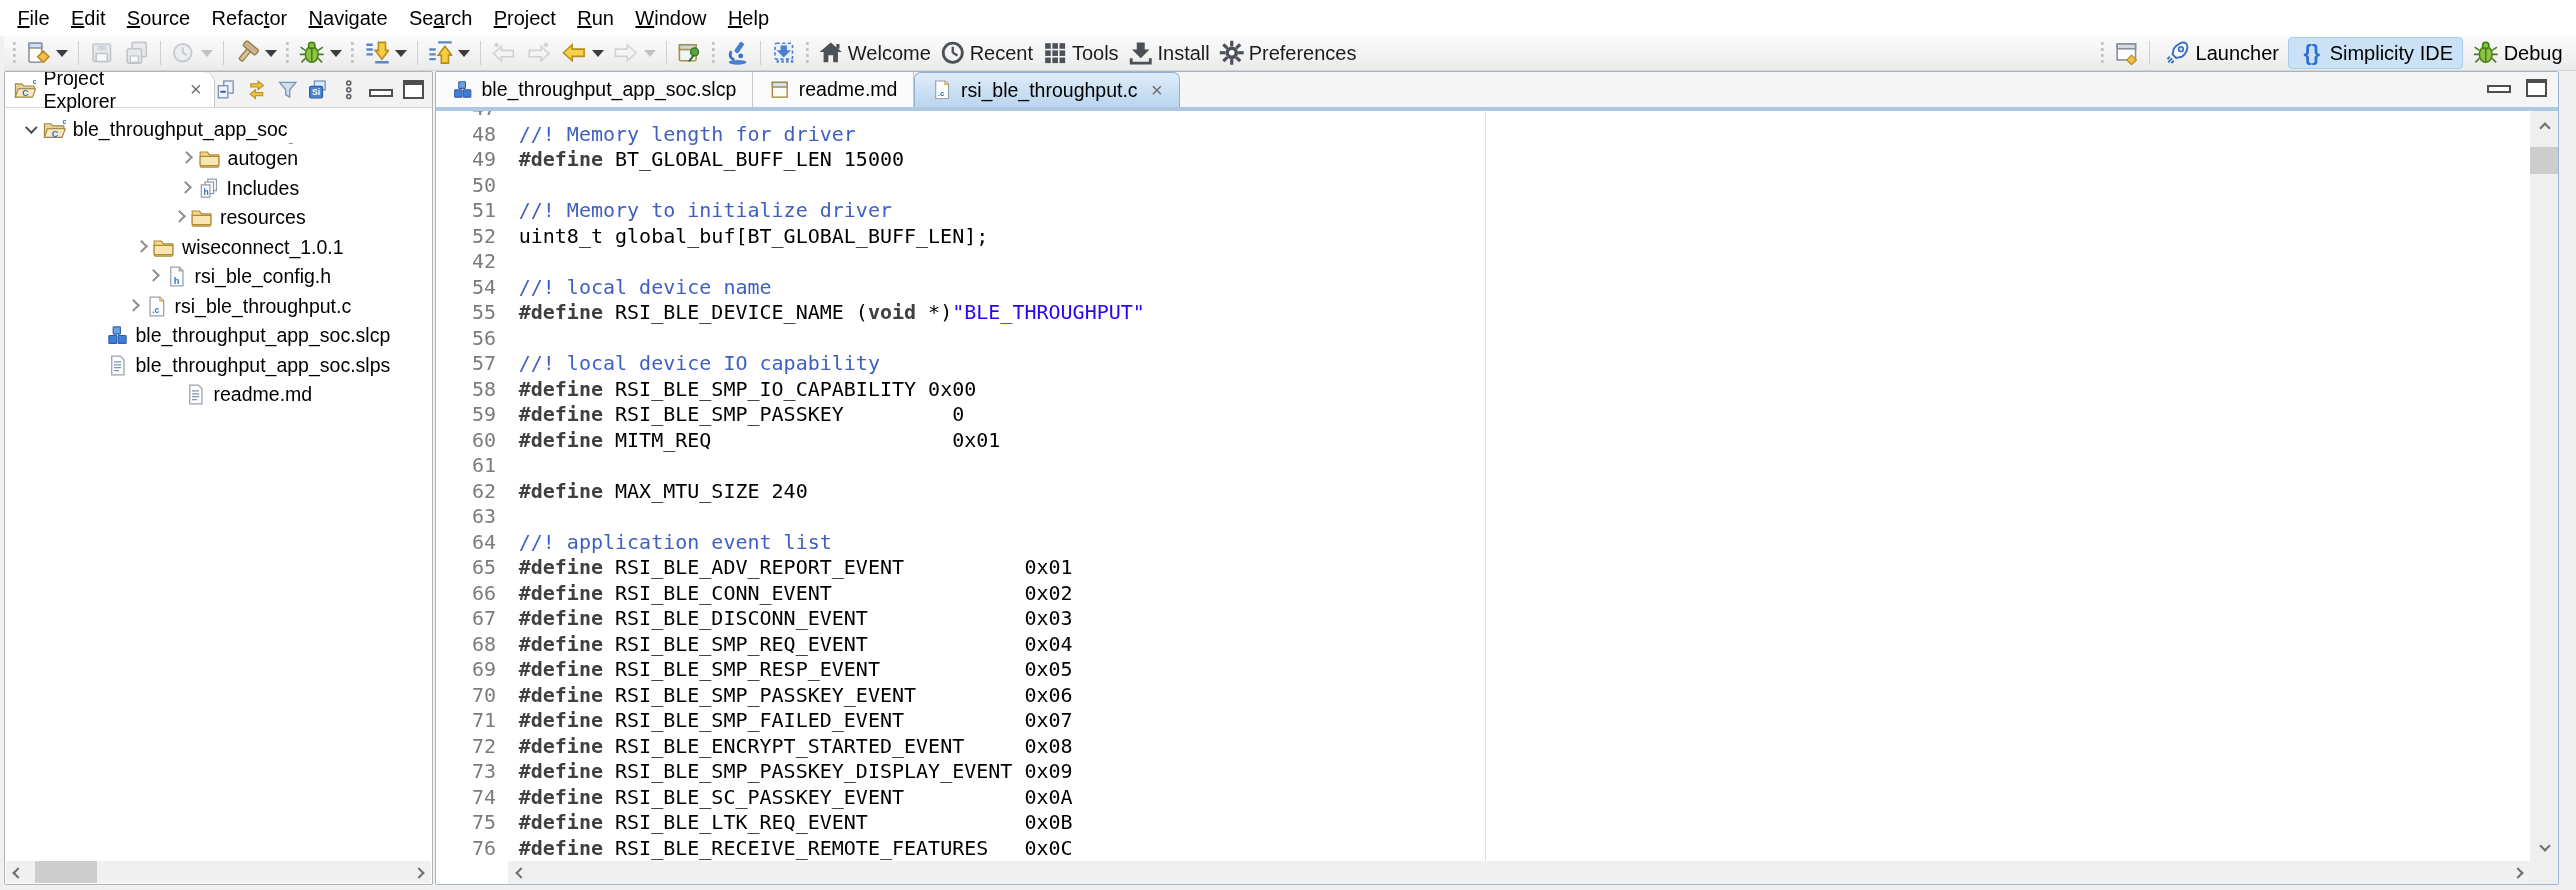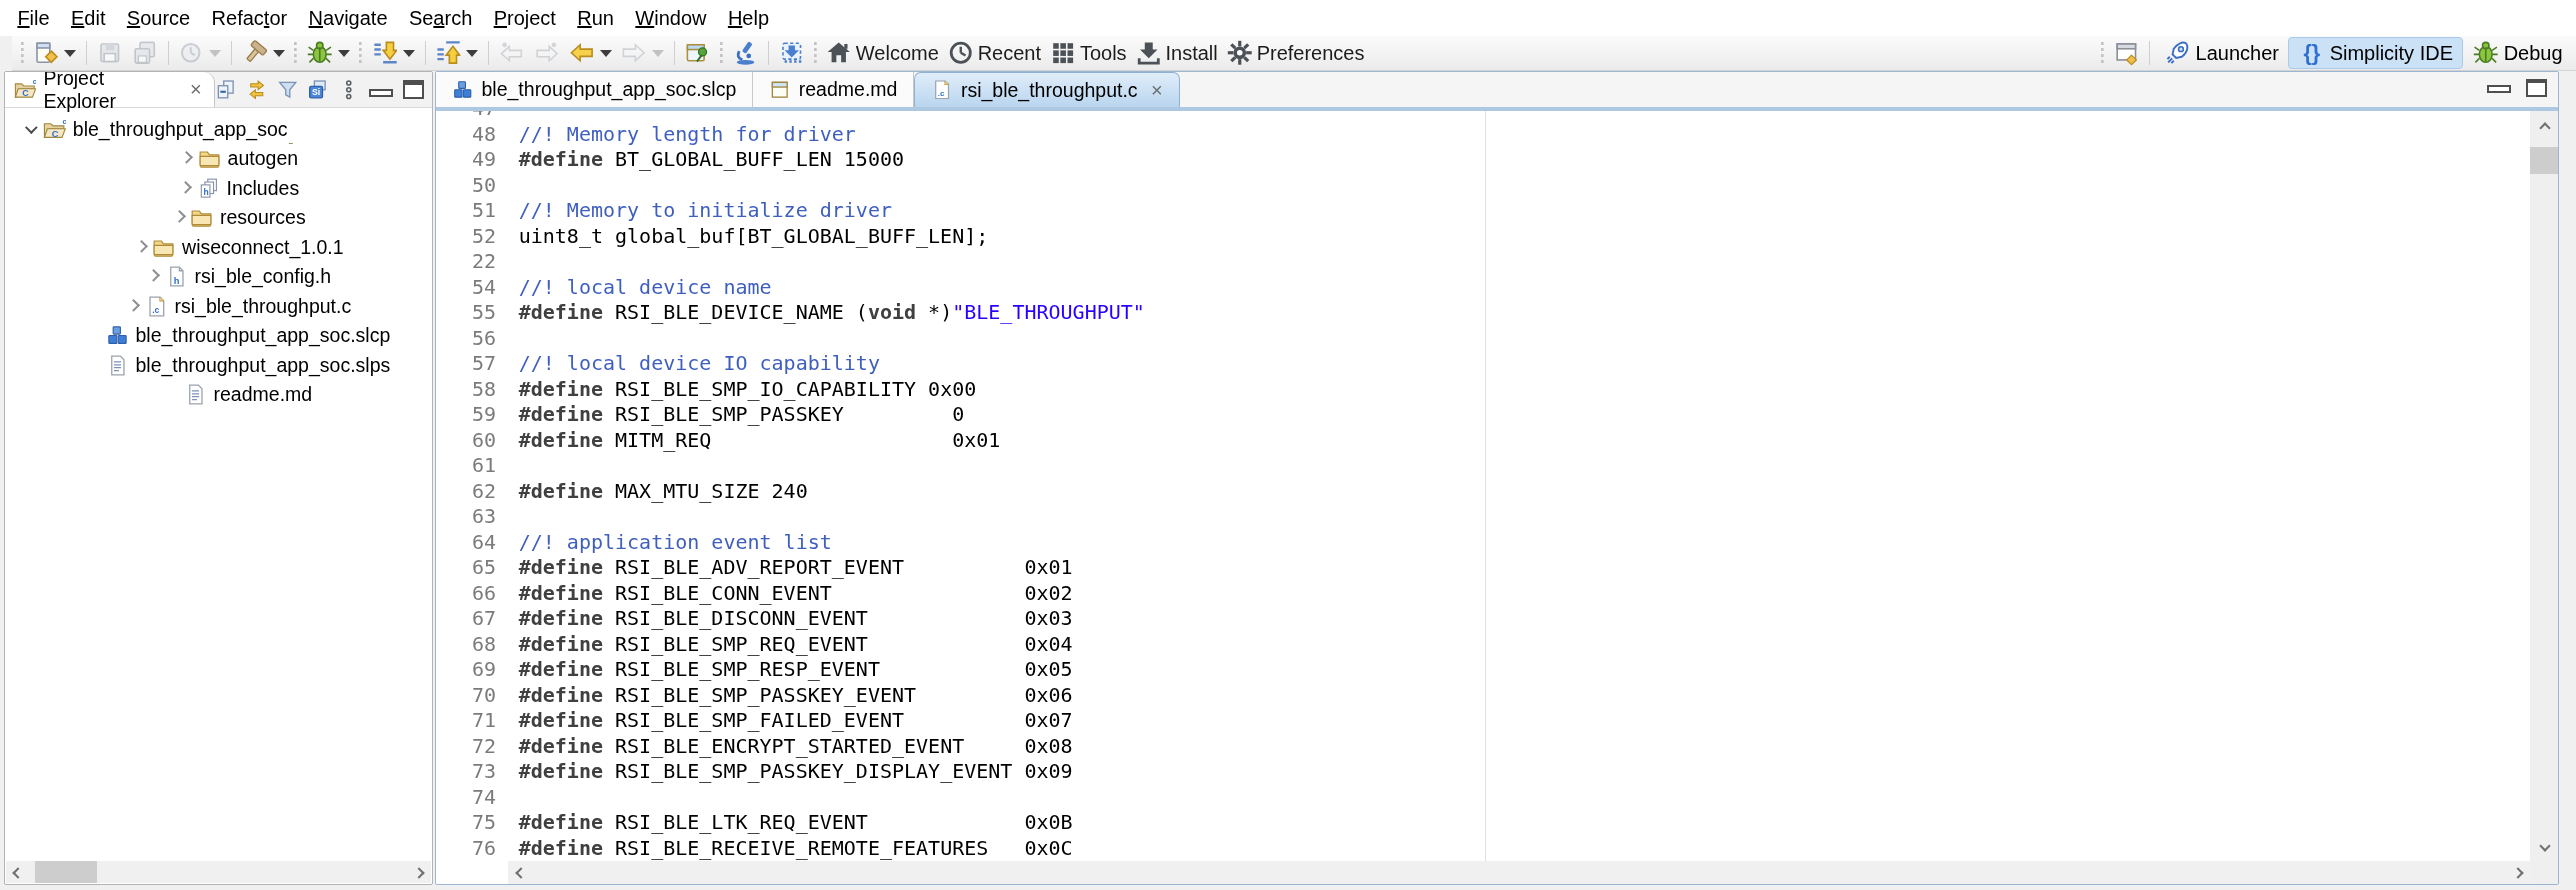--- a/index.html
+++ b/index.html
@@ -4,21 +4,21 @@
 <style>
   html,body{margin:0;padding:0;}
   body{width:2576px;height:890px;position:relative;overflow:hidden;background:#f0f0f0;
        font-family:"Liberation Sans","DejaVu Sans",sans-serif;color:#000;}
   
   .menubar{position:absolute;left:0;top:0;right:0;height:36px;background:#ffffff;
            display:flex;align-items:center;padding-left:6.7px;font-size:20px;}
   .menu-item{padding:0 10.7px;height:36px;display:flex;align-items:center;cursor:default;}
   .menu-item .mn{text-decoration:underline;}
   
-  .toolbar{position:absolute;left:12px;top:36px;right:0;height:34px;
+  .toolbar{position:absolute;left:4px;top:36px;right:0;height:34px;
            background:linear-gradient(#fbfbfb,#ebebeb);border-bottom:0.7px solid #d4d4d4;
            display:flex;align-items:center;padding:0 4px;}
   .tbtn{display:flex;align-items:center;gap:4px;padding:1.3px 4.7px;border-radius:2.7px;}
   .tbtn svg{width:25.5px;height:25.5px;flex:none;}
   .tbtn.disabled{opacity:.55;}
   .tlabel{font-size:20px;color:#1c1c1c;white-space:nowrap;}
   .tdrop{width:0;height:0;border-left:6px solid transparent;border-right:6px solid transparent;
          border-top:7.4px solid #3c3c3c;margin-left:1.3px;}
   .tbtn.disabled .tdrop{border-top-color:#9a9a9a;}
   .tsep{width:0.7px;height:24px;background:#cfcfcf;margin:0 5.4px;flex:none;}
@@ -656,21 +656,21 @@
         </div>
         <div class="cl">
           <span class="ln">51</span>
           <span class="ct"><span class="tok-cm">//! Memory to initialize driver</span></span>
         </div>
         <div class="cl">
           <span class="ln">52</span>
           <span class="ct"><span class="tok-pl">uint8_t global_buf[BT_GLOBAL_BUFF_LEN];</span></span>
         </div>
         <div class="cl">
-          <span class="ln">22</span>
+          <span class="ln">42</span>
           <span class="ct"></span>
         </div>
         <div class="cl">
           <span class="ln">54</span>
           <span class="ct"><span class="tok-cm">//! local device name</span></span>
         </div>
         <div class="cl">
           <span class="ln">55</span>
           <span class="ct"><span class="tok-kw">#define</span><span class="tok-pl"> RSI_BLE_DEVICE_NAME (</span><span class="tok-kw">void</span><span class="tok-pl"> *)</span><span class="tok-st">"BLE_THROUGHPUT"</span></span>
         </div>
@@ -741,20 +741,21 @@
         <div class="cl">
           <span class="ln">72</span>
           <span class="ct"><span class="tok-kw">#define</span><span class="tok-pl"> RSI_BLE_ENCRYPT_STARTED_EVENT     0x08</span></span>
         </div>
         <div class="cl">
           <span class="ln">73</span>
           <span class="ct"><span class="tok-kw">#define</span><span class="tok-pl"> RSI_BLE_SMP_PASSKEY_DISPLAY_EVENT 0x09</span></span>
         </div>
         <div class="cl">
           <span class="ln">74</span>
+          <span class="ct"><span class="tok-kw">#define</span><span class="tok-pl"> RSI_BLE_SC_PASSKEY_EVENT          0x0A</span></span>
         </div>
         <div class="cl">
           <span class="ln">75</span>
           <span class="ct"><span class="tok-kw">#define</span><span class="tok-pl"> RSI_BLE_LTK_REQ_EVENT             0x0B</span></span>
         </div>
         <div class="cl">
           <span class="ln">76</span>
           <span class="ct"><span class="tok-kw">#define</span><span class="tok-pl"> RSI_BLE_RECEIVE_REMOTE_FEATURES   0x0C</span></span>
         </div>
       </div>

